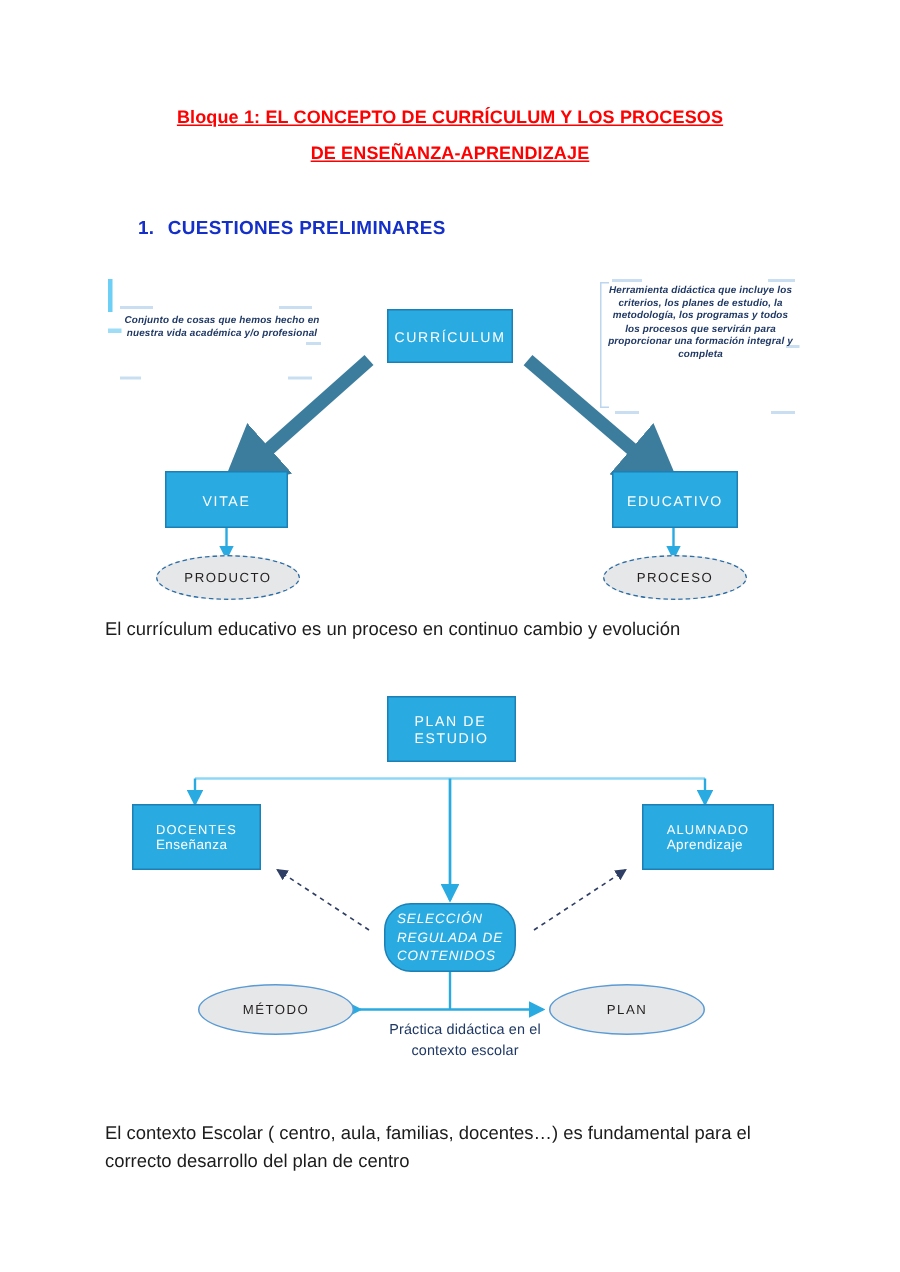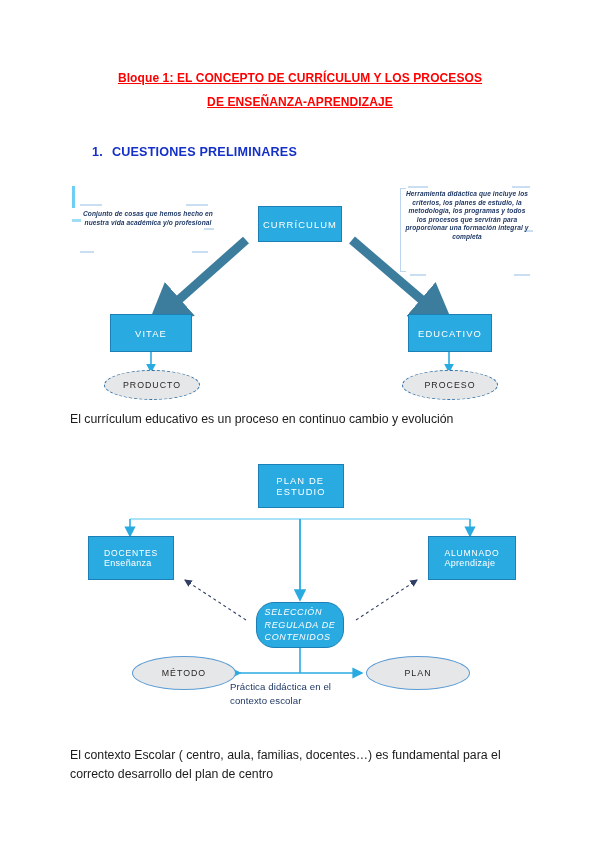--- a/index.html
+++ b/index.html
@@ -65,21 +65,21 @@
   .bracket{position:absolute;border:1px solid #BBD6EE;}
   #brk-r-left{left:400px;top:188px;width:5px;height:82px;border-right:none;}
   #tick-top-left{position:absolute;left:72px;top:186px;width:3px;height:22px;background:#6DCFF6;}
   #tick-small{position:absolute;left:72px;top:219px;width:9px;height:3px;background:#9FDDF7;}
 
   .dashfrag{position:absolute;background:#C9DFF1;}
 
   
   svg.ov{position:absolute;left:0;top:0;overflow:visible;}
   .mini-caption{
-    position:absolute;color:#1F3864;
+    position:absolute;text-align:center;color:#1F3864;
     font-size:9.6px;line-height:13.5px;letter-spacing:.1px;
   }
 </style>
 </head>
 <body>
 
 <div class="page">
 
   <div class="doc-title">
     <span>Bloque 1: EL  CONCEPTO DE CURRÍCULUM Y LOS PROCESOS</span><br>

